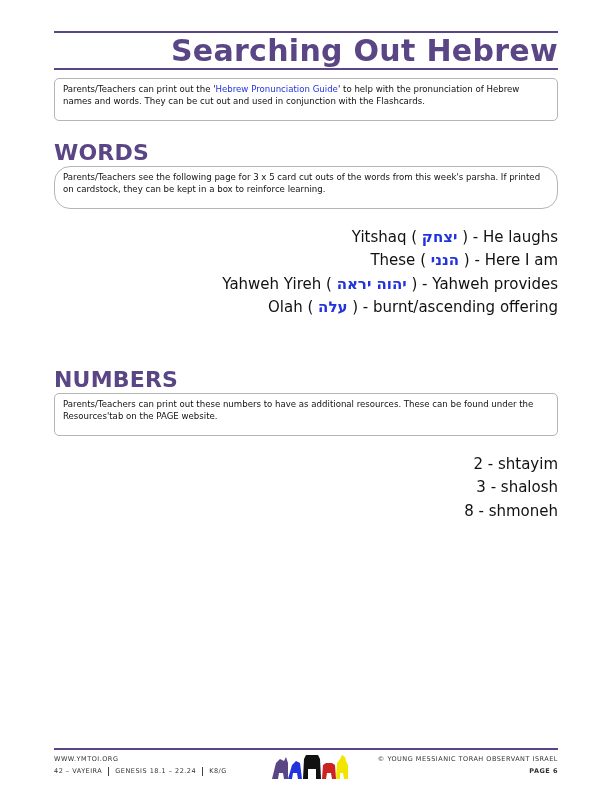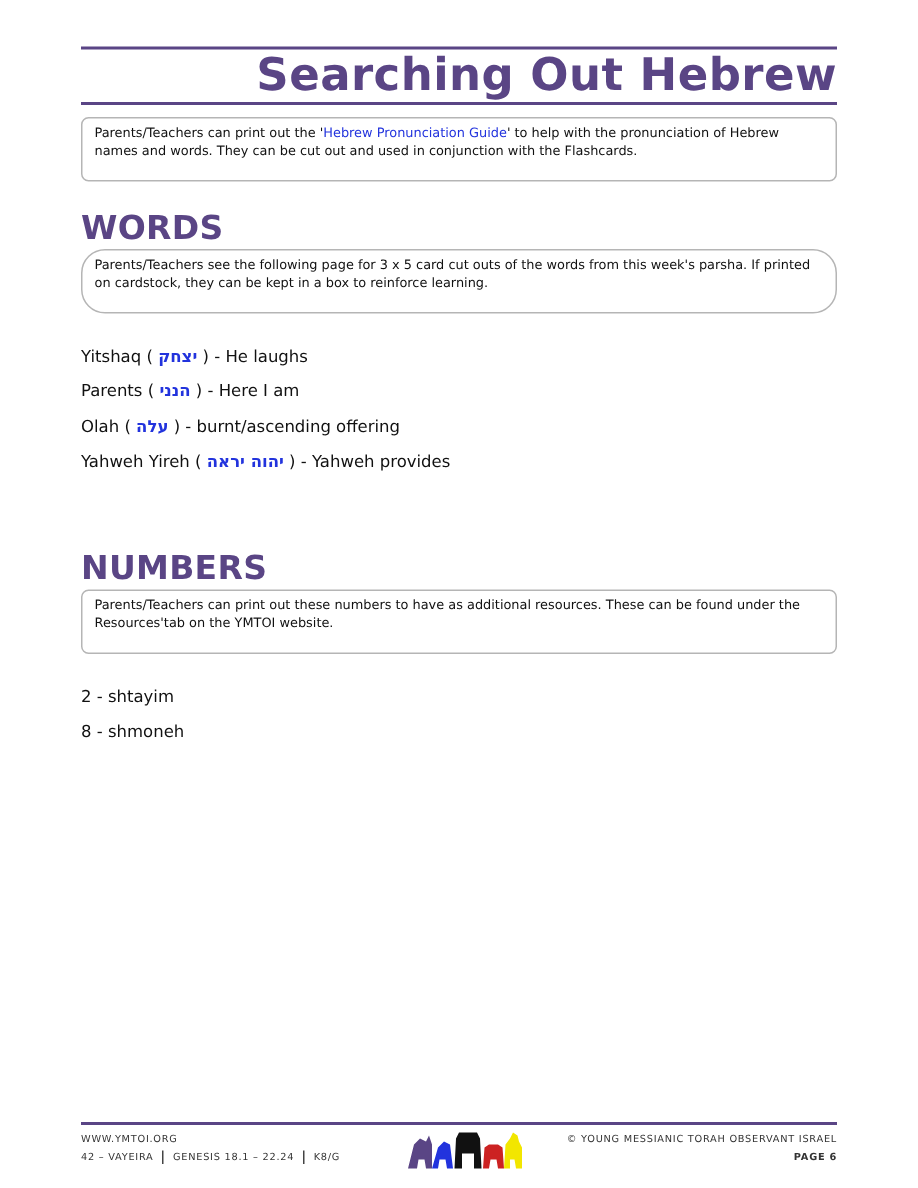--- a/index.html
+++ b/index.html
@@ -8,21 +8,21 @@
     .rule { position: absolute; left: 54px; width: 504px; height: 2px; background: #5a4585; }
     .title { position: absolute; left: 54px; width: 504px; top: 33px; text-align: right;
              font-family: "DejaVu Sans", sans-serif; font-weight: bold; font-size: 30px;
              color: #5a4585; letter-spacing: 0.3px; line-height: 36px; }
     .infobox { position: absolute; left: 54px; width: 486px; border: 1px solid #b5b5b5;
                border-radius: 5px; padding: 4px 8px 13px 8px; font-size: 8.6px; line-height: 12px;
                color: #111; }
     .infobox .link { color: #2233dd; }
     .section-heading { position: absolute; left: 54px; font-weight: bold; font-size: 22px;
                        color: #5a4585; line-height: 26px; letter-spacing: 0.2px; margin-top: 12px; }
-    .list { position: absolute; left: 54px; width: 504px; text-align: left; font-size: 11px; }
+    .list { position: absolute; left: 54px; width: 504px; text-align: right; font-size: 15px; }
     .list .row { height: 23.3px; line-height: 23.3px; }
     .heb { color: #2233dd; font-weight: bold; }
     .footer-rule { position: absolute; left: 54px; width: 504px; top: 748px; height: 2px; background: #5a4585; }
     .footer-text { position: absolute; font-size: 6.5px; color: #333; letter-spacing: 0.5px; line-height: 9px; }
     .footer-left { left: 54px; }
     .footer-right { right: 54px; text-align: center; }
     .sep { display: inline-block; width: 1px; height: 9px; background: #444; vertical-align: middle; margin: 0 6px; }
     .logo { position: absolute; left: 270px; top: 751px; width: 80px; height: 30px; }
   </style>
 </head>
@@ -37,36 +37,39 @@
 </div>
 
 <div class="section-heading" style="top:128px;">WORDS</div>
 <div class="infobox" style="top:166px;border-radius:16px;">Parents/Teachers see the following page for 3 x 5 card cut outs of the words from this week's parsha. If printed on cardstock, they can be kept in a box to reinforce learning.</div>
 
 <div class="list" style="top:226px;">
   <div class="row">
     <span>Yitshaq</span> ( <span class="heb" dir="rtl">יצחק</span> ) - <span>He laughs</span>
   </div>
   <div class="row">
-    <span>Parents</span> ( <span class="heb" dir="rtl">הנני</span> ) - <span>Here I am</span>
+    <span>These</span> ( <span class="heb" dir="rtl">הנני</span> ) - <span>Here I am</span>
+  </div>
+  <div class="row">
+    <span>Yahweh Yireh</span> ( <span class="heb" dir="rtl">יהוה יראה</span> ) - <span>Yahweh provides</span>
   </div>
   <div class="row">
     <span>Olah</span> ( <span class="heb" dir="rtl">עלה</span> ) - <span>burnt/ascending offering</span>
   </div>
-  <div class="row">
-    <span>Yahweh Yireh</span> ( <span class="heb" dir="rtl">יהוה יראה</span> ) - <span>Yahweh provides</span>
-  </div>
 </div>
 
 <div class="section-heading" style="top:355px;">NUMBERS</div>
-<div class="infobox" style="top:393px;">Parents/Teachers can print out these numbers to have as additional resources. These can be found under the Resources'tab on the YMTOI website.</div>
+<div class="infobox" style="top:393px;">Parents/Teachers can print out these numbers to have as additional resources. These can be found under the Resources'tab on the PAGE website.</div>
 
 <div class="list" style="top:453px;">
   <div class="row">
     <span>2</span> - <span>shtayim</span>
+  </div>
+  <div class="row">
+    <span>3</span> - <span>shalosh</span>
   </div>
   <div class="row">
     <span>8</span> - <span>shmoneh</span>
   </div>
 </div>
 
 <div class="footer-rule"></div>
 <div class="footer-text footer-left" style="top:755px;">WWW.YMTOI.ORG</div>
 <div class="footer-text footer-left" style="top:767px;">
   <span>42 – VAYEIRA</span><span class="sep"></span><span>GENESIS 18.1 – 22.24</span><span class="sep"></span><span>K8/G</span>

